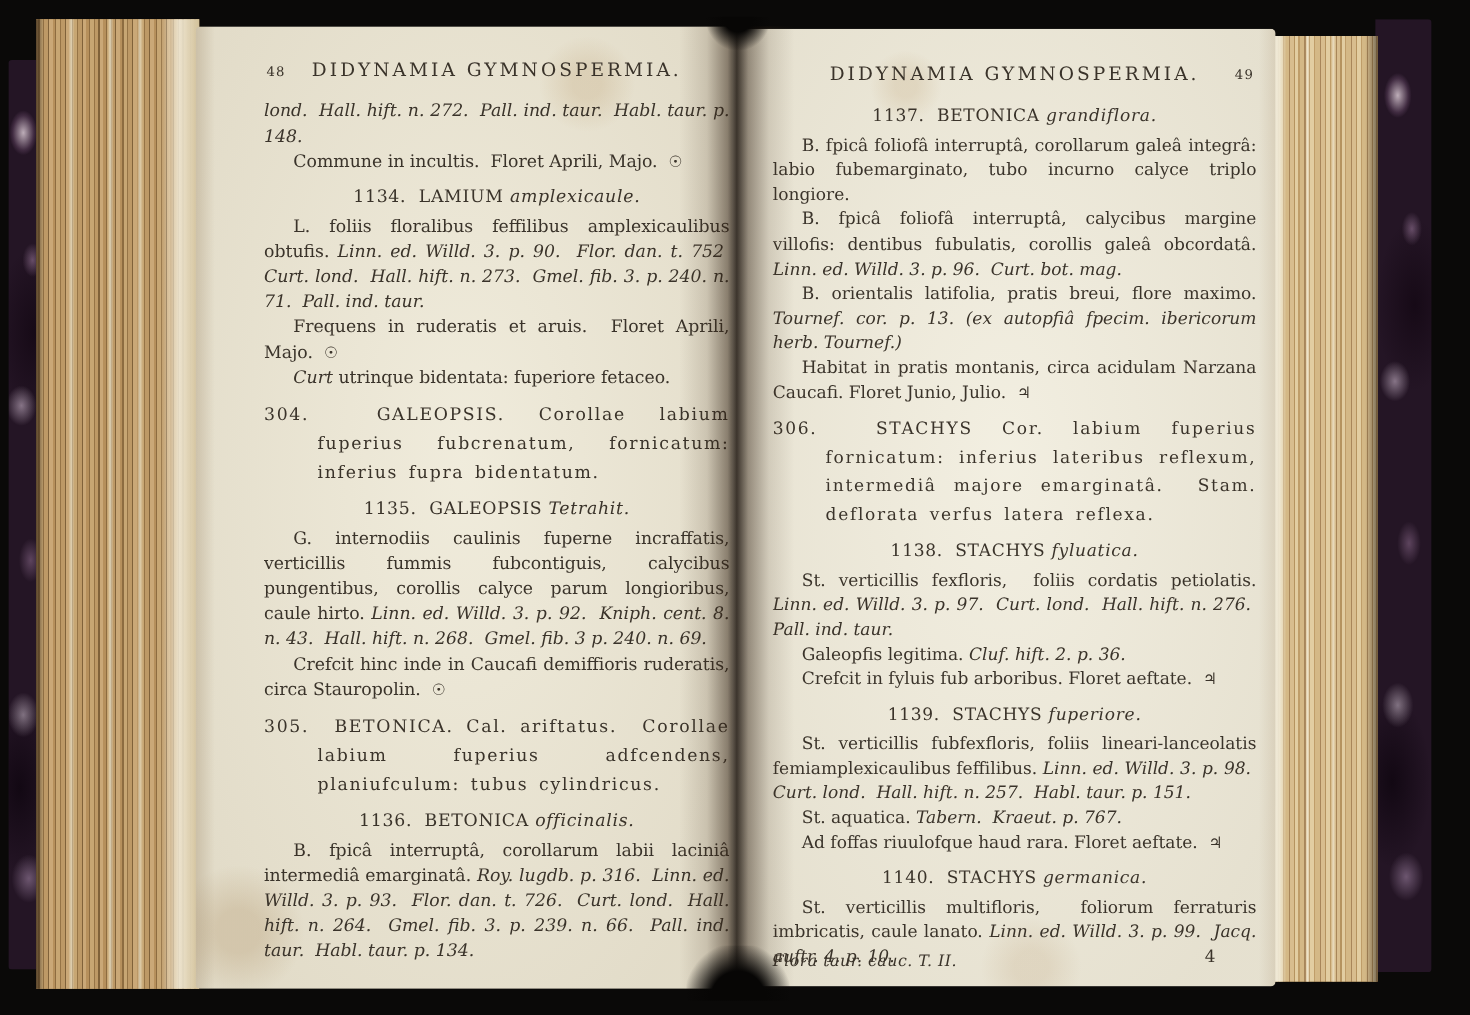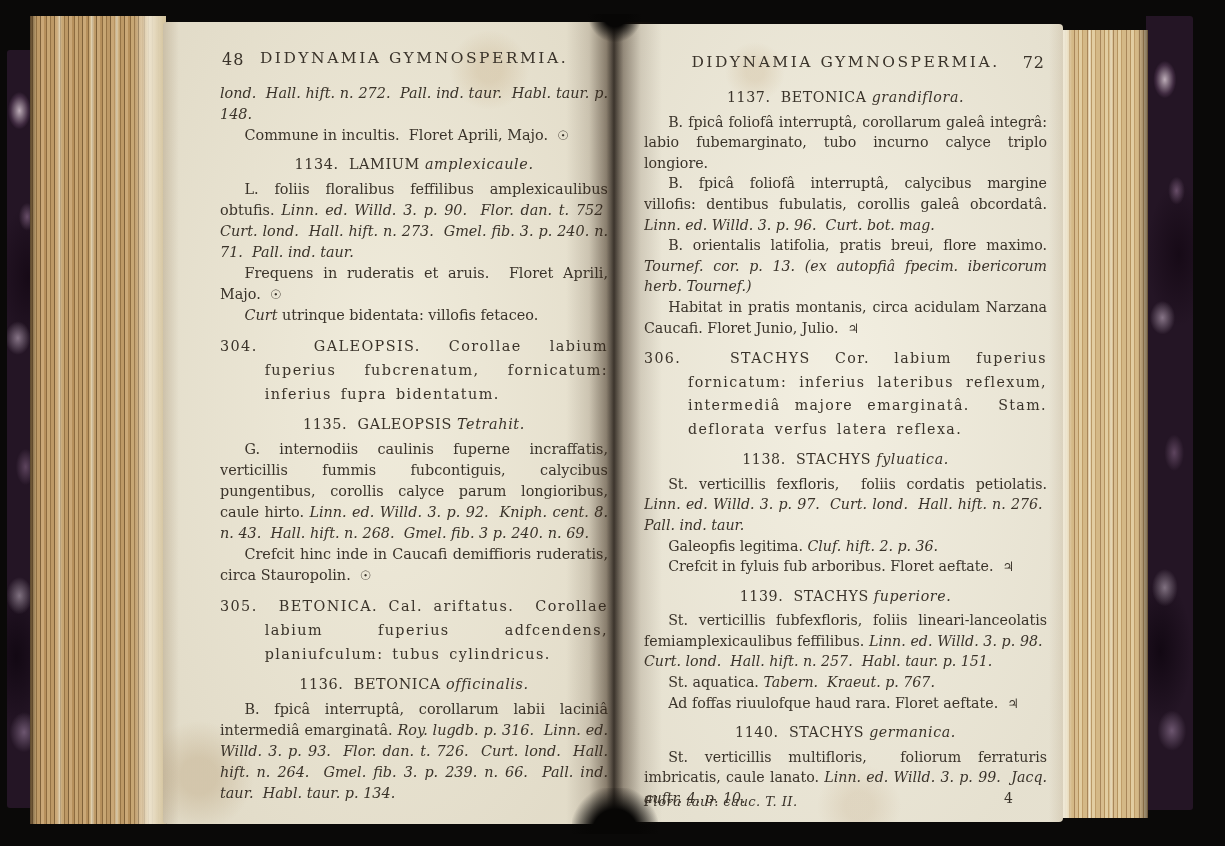--- a/index.html
+++ b/index.html
@@ -94,21 +94,21 @@
     background:radial-gradient(ellipse at 50% 0%, #070605 32%, rgba(7,6,5,0) 72%);}
   .notch-bottom{position:absolute;left:572px;top:788px;width:86px;height:46px;pointer-events:none;
     background:radial-gradient(ellipse at 50% 100%, #070605 38%, rgba(7,6,5,0) 75%);}
 
   
   .text-col{position:absolute;text-align:justify;}
   .text-col-left{left:57px;top:26px;width:388px;height:768px;font-size:14.4px;line-height:21px;overflow:hidden;}
   .text-col-right{left:34px;top:28px;width:403px;height:752px;font-size:14.2px;line-height:20.6px;overflow:hidden;}
   .pg-head{position:relative;height:24px;margin-bottom:11px;text-align:center;}
   .run-head{letter-spacing:2.5px;font-size:15.5px;white-space:nowrap;}
-  .pg-num{position:absolute;top:1px;font-size:16px;letter-spacing:1px;}
+  .pg-num{position:absolute;top:1px;font-size:11px;letter-spacing:1px;}
   .pg-num-left{left:2px;}
   .pg-num-right{right:2px;}
   p{margin:0;}
   .cont{text-indent:0;}
   .para{text-indent:1.7em;}
   .obs{text-indent:1.7em;}
   .sp-head{text-align:center;text-indent:0;margin:8px 0 4px;letter-spacing:0.6px;}
   .genus{margin:8px 0 6px;padding-left:3.1em;text-indent:-3.1em;letter-spacing:1.4px;word-spacing:3px;line-height:24px;}
   .text-col-right .genus{line-height:23.5px;}
   .it{font-style:italic;}
@@ -129,37 +129,37 @@
   <div class="text-col text-col-left">
     <div class="pg-head">
       <span class="pg-num pg-num-left">48</span>
       <span class="run-head">DIDYNAMIA GYMNOSPERMIA.</span>
     </div>
     <p class="cont"><span class="it">lond.&nbsp; Hall. hift. n. 272.&nbsp; Pall. ind. taur.&nbsp; Habl. taur. p. 148.</span></p>
     <p class="obs"><span>Commune in incultis.&nbsp; Floret Aprili, Majo.&nbsp; </span><span class="sym">☉</span></p>
     <p class="sp-head"><span>1134.&nbsp; LAMIUM </span><span class="it">amplexicaule.</span></p>
     <p class="para"><span>L. foliis floralibus feffilibus amplexicaulibus obtufis. </span><span class="it">Linn. ed. Willd. 3. p. 90.&nbsp; Flor. dan. t. 752&nbsp; Curt. lond.&nbsp; Hall. hift. n. 273.&nbsp; Gmel. fib. 3. p. 240. n. 71.&nbsp; Pall. ind. taur.</span></p>
     <p class="obs"><span>Frequens in ruderatis et aruis.&nbsp; Floret Aprili, Majo.&nbsp; </span><span class="sym">☉</span></p>
-    <p class="obs"><span class="it">Curt</span><span> utrinque bidentata: villofis fetaceo.</span></p>
+    <p class="obs"><span class="it">Curt</span><span> utrinque bidentata: fuperiore fetaceo.</span></p>
     <p class="genus"><span>304.&nbsp; GALEOPSIS. Corollae labium fuperius fubcrenatum, fornicatum: inferius fupra bidentatum.</span></p>
     <p class="sp-head"><span>1135.&nbsp; GALEOPSIS </span><span class="it">Tetrahit.</span></p>
     <p class="para"><span>G. internodiis caulinis fuperne incraffatis, verticillis fummis fubcontiguis, calycibus pungentibus, corollis calyce parum longioribus, caule hirto. </span><span class="it">Linn. ed. Willd. 3. p. 92.&nbsp; Kniph. cent. 8. n. 43.&nbsp; Hall. hift. n. 268.&nbsp; Gmel. fib. 3 p. 240. n. 69.</span></p>
     <p class="obs"><span>Crefcit hinc inde in Caucafi demiffioris ruderatis, circa Stauropolin.&nbsp; </span><span class="sym">☉</span></p>
     <p class="genus"><span>305.&nbsp; BETONICA. Cal. ariftatus.&nbsp; Corollae labium fuperius adfcendens, planiufculum: tubus cylindricus.</span></p>
     <p class="sp-head"><span>1136.&nbsp; BETONICA </span><span class="it">officinalis.</span></p>
     <p class="para"><span>B. fpicâ interruptâ, corollarum labii laciniâ intermediâ emarginatâ. </span><span class="it">Roy. lugdb. p. 316.&nbsp; Linn. ed. Willd. 3. p. 93.&nbsp; Flor. dan. t. 726.&nbsp; Curt. lond.&nbsp; Hall. hift. n. 264.&nbsp; Gmel. fib. 3. p. 239. n. 66.&nbsp; Pall. ind. taur.&nbsp; Habl. taur. p. 134.</span></p>
 
   </div>
 </div>
 
 <div class="page page-right">
   <div class="text-col text-col-right">
     <div class="pg-head">
       <span class="run-head">DIDYNAMIA GYMNOSPERMIA.</span>
-      <span class="pg-num pg-num-right">72</span>
+      <span class="pg-num pg-num-right">49</span>
     </div>
     <p class="sp-head"><span>1137.&nbsp; BETONICA </span><span class="it">grandiflora.</span></p>
     <p class="para"><span>B. fpicâ foliofâ interruptâ, corollarum galeâ integrâ: labio fubemarginato, tubo incurno calyce triplo longiore.</span></p>
     <p class="para"><span>B. fpicâ foliofâ interruptâ, calycibus margine villofis: dentibus fubulatis, corollis galeâ obcordatâ. </span><span class="it">Linn. ed. Willd. 3. p. 96.&nbsp; Curt. bot. mag.</span></p>
     <p class="para"><span>B. orientalis latifolia, pratis breui, flore maximo. </span><span class="it">Tournef. cor. p. 13. (ex autopfiâ fpecim. ibericorum herb. Tournef.)</span></p>
     <p class="obs"><span>Habitat in pratis montanis, circa acidulam Narzana Caucafi. Floret Junio, Julio.&nbsp; </span><span class="sym">♃</span></p>
     <p class="genus"><span>306.&nbsp; STACHYS Cor. labium fuperius fornicatum: inferius lateribus reflexum, intermediâ majore emarginatâ.&nbsp; Stam. deflorata verfus latera reflexa.</span></p>
     <p class="sp-head"><span>1138.&nbsp; STACHYS </span><span class="it">fyluatica.</span></p>
     <p class="para"><span>St. verticillis fexfloris,&nbsp; foliis cordatis petiolatis. </span><span class="it">Linn. ed. Willd. 3. p. 97.&nbsp; Curt. lond.&nbsp; Hall. hift. n. 276.&nbsp; Pall. ind. taur.</span></p>
     <p class="obs"><span>Galeopfis legitima. </span><span class="it">Cluf. hift. 2. p. 36.</span></p>

